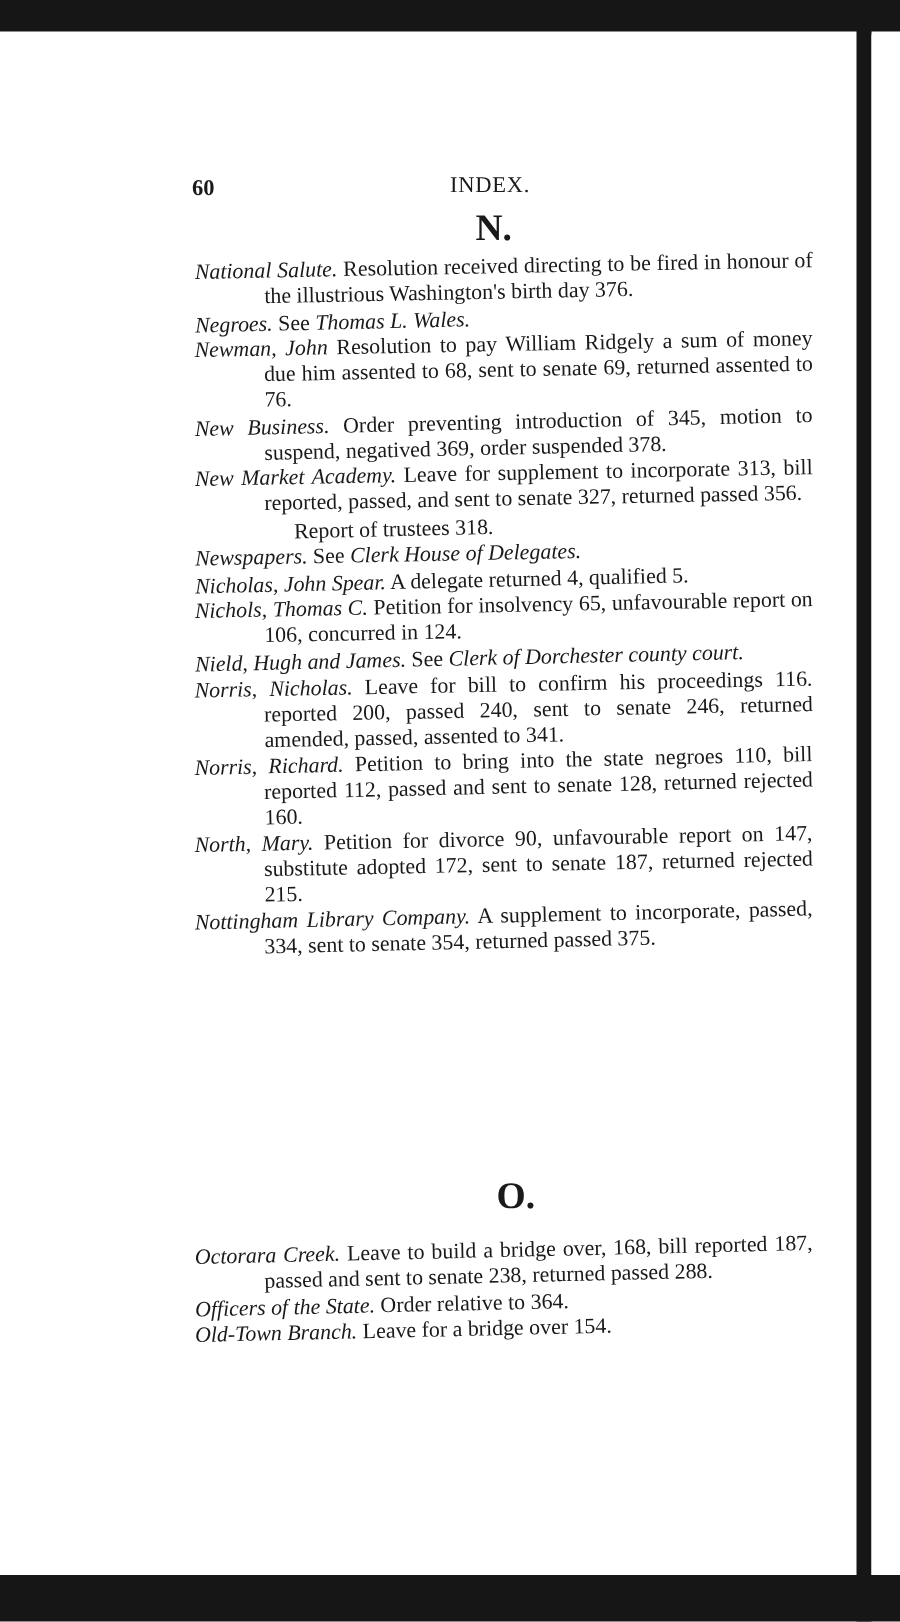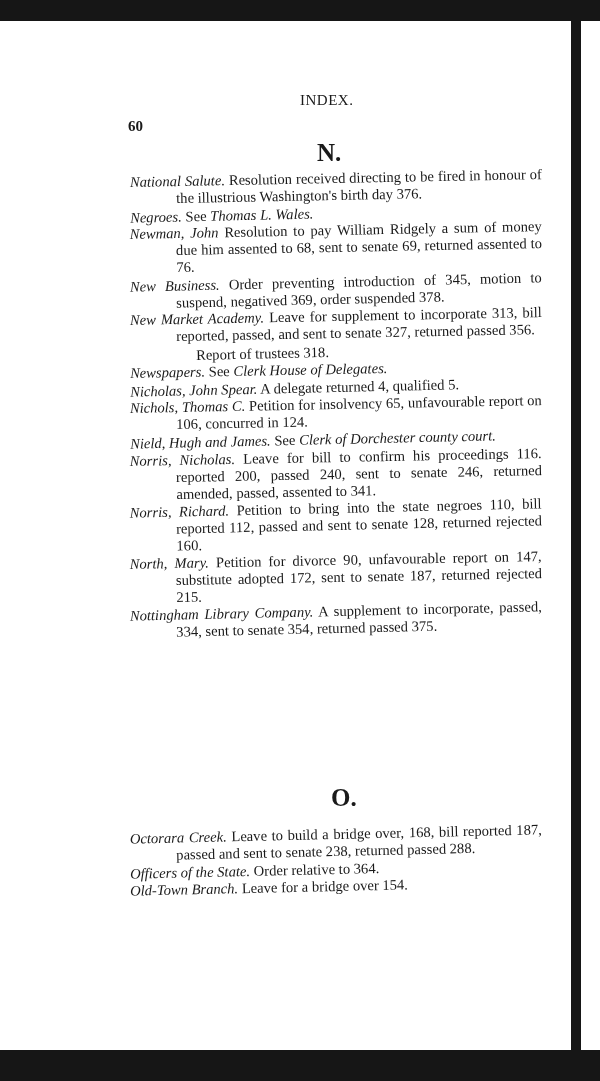--- a/index.html
+++ b/index.html
@@ -8,21 +8,21 @@
       background: #ffffff;
       font-family: "Liberation Serif", "DejaVu Serif", serif;
       color: #1a1a1a;
     }
     .band-top { position: absolute; left: 0; top: 0; width: 600px; height: 21px; background: #161616; }
     .band-bottom { position: absolute; left: 0; top: 1050px; width: 600px; height: 31px; background: #161616; }
     .gutter { position: absolute; left: 571px; top: 0; width: 10px; height: 1081px; background: #161616; }
     .right-strip { position: absolute; left: 581px; top: 23px; width: 19px; height: 1027px; background: #ffffff; }
 
     .page-number { position: absolute; left: 128px; top: 118px; font-size: 15px; font-weight: bold; }
-    .running-head { position: absolute; left: 300px; top: 92px; font-size: 15px; letter-spacing: 0.5px; }
+    .running-head { position: absolute; left: 300px; top: 116px; font-size: 15px; letter-spacing: 0.5px; }
     .section-letter { position: absolute; font-size: 25px; font-weight: bold; }
     .letter-n { left: 317px; top: 139px; }
     .letter-o { left: 331px; top: 784px; }
 
     .entries { position: absolute; left: 130px; width: 412px; font-size: 14.6px; line-height: 16.8px; }
     .entries-n { top: 170px; }
     .entries-o { top: 826px; }
     .entry { margin: 0 0 1px 0; padding-left: 46px; text-indent: -46px; text-align: justify; }
     .entry.sub { padding-left: 0; text-indent: 0; margin-left: 66px; }
     .head { font-style: italic; }

